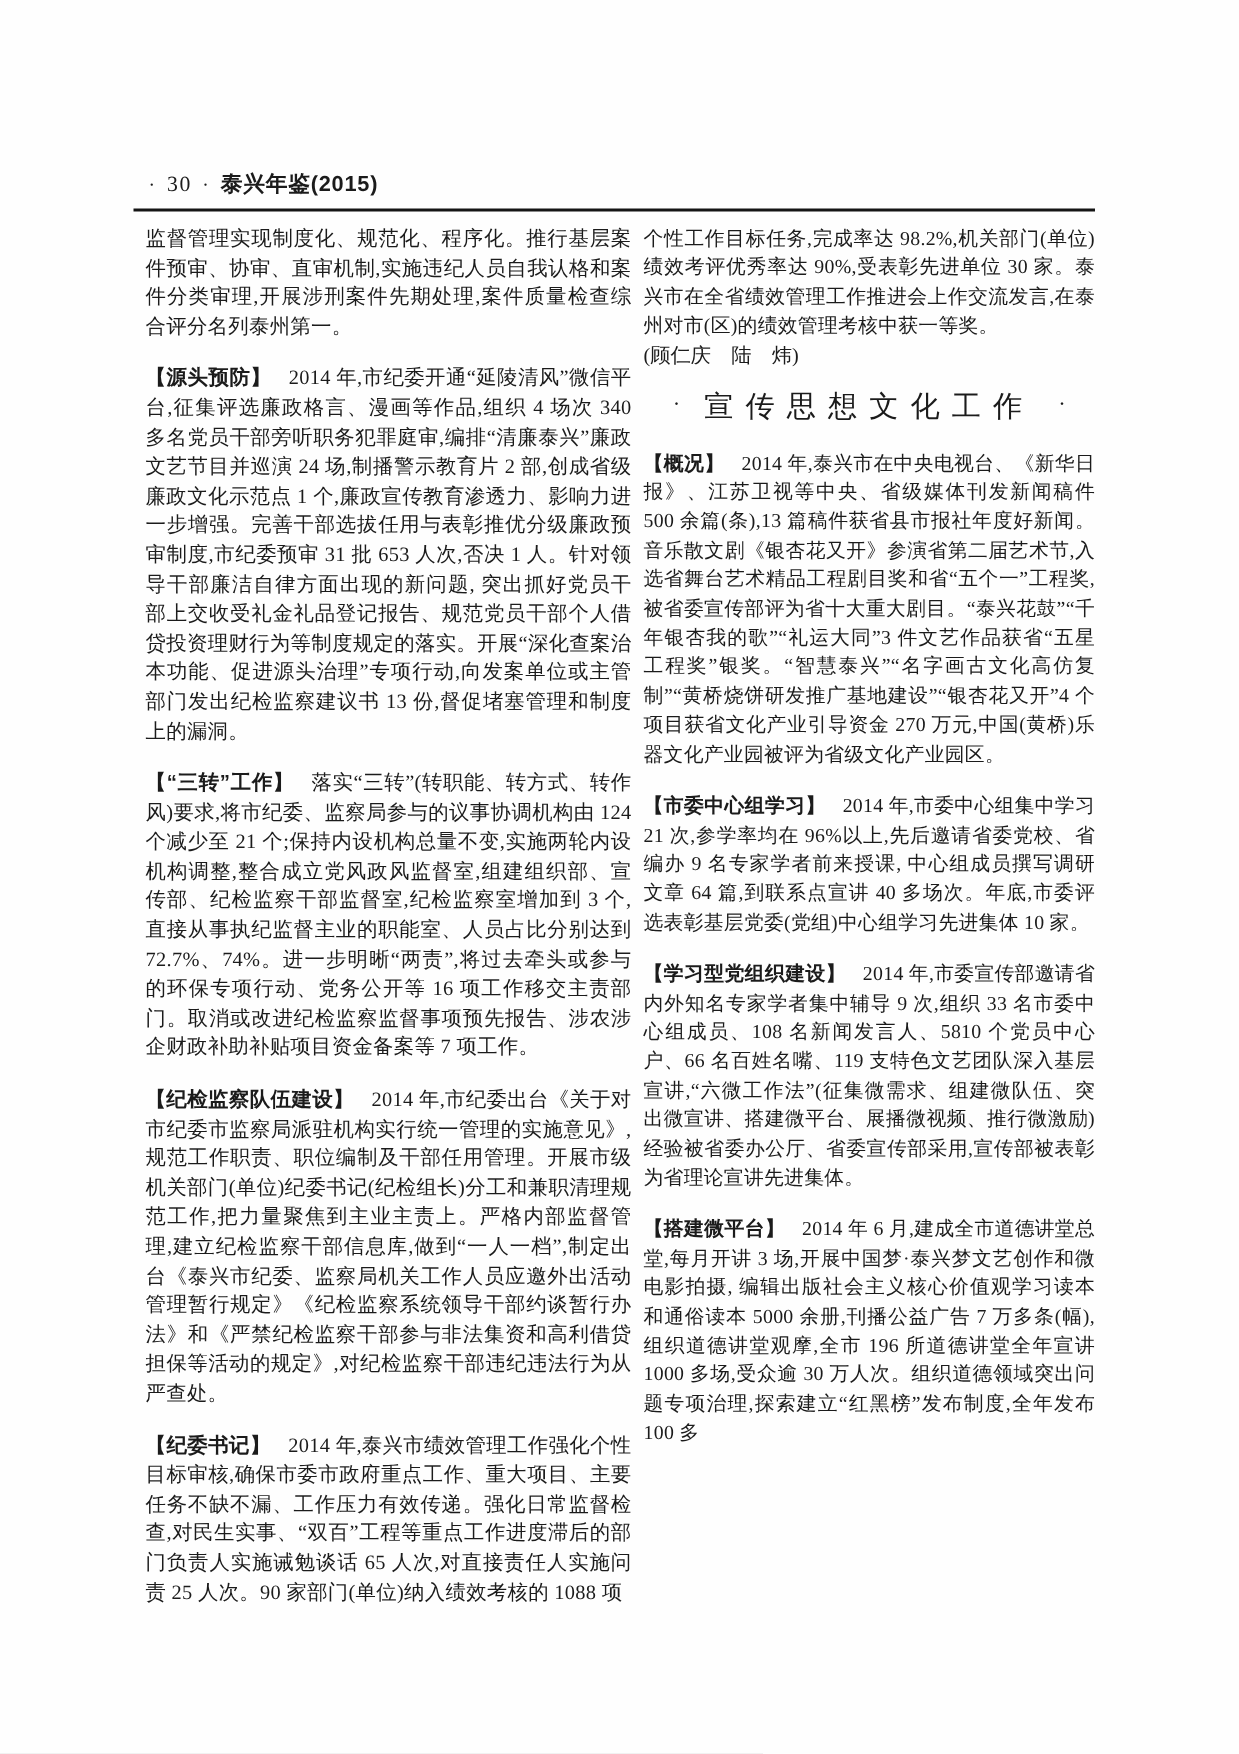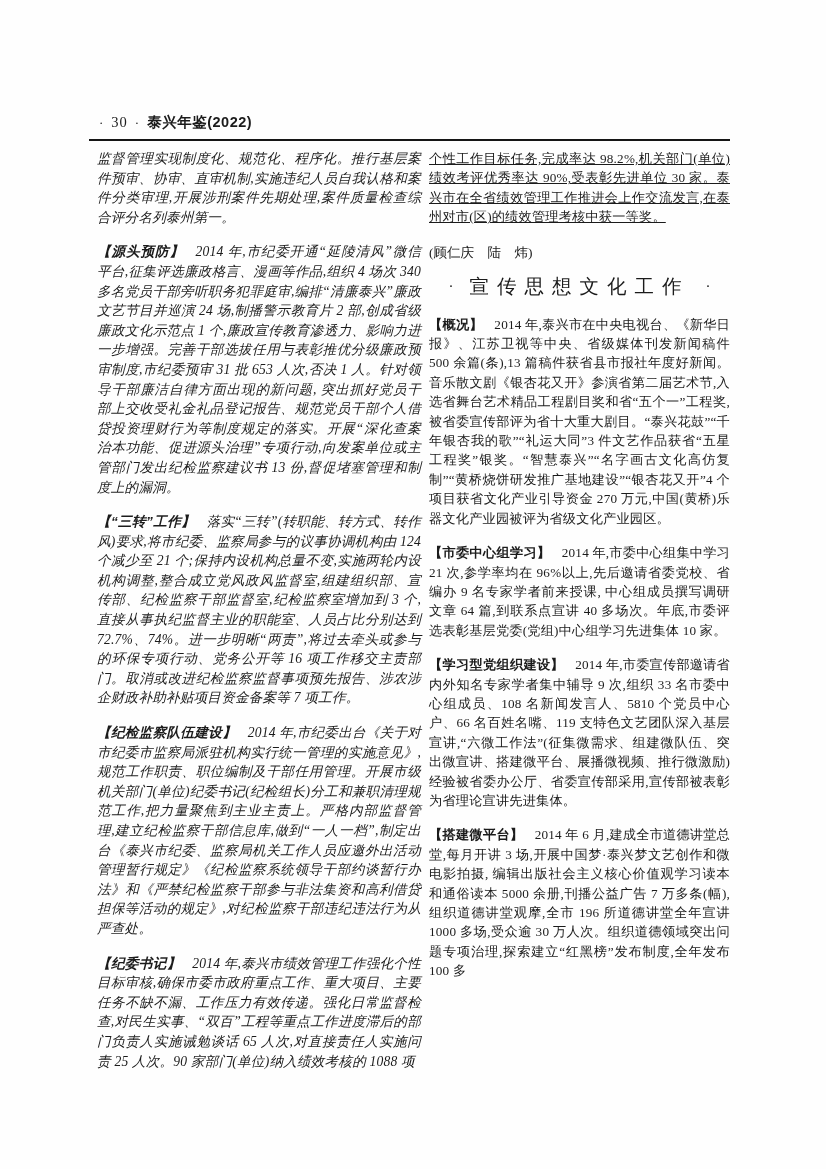--- a/index.html
+++ b/index.html
@@ -26,32 +26,32 @@
   }
   .rule{
     position:absolute;left:89px;top:139px;
     width:641px;height:2px;background:#151515;
   }
   .columns{
     position:absolute;left:97px;top:149px;width:633px;
     display:flex;gap:8px;
   }
   .col{min-width:0;}
-  .col-left{width:324px;font-style:italic;}
+  .col-left{width:324px;}
   .col-right{width:301px;}
   p.body-p{
     margin:0 0 15px 0;
     font-size:13.6px;
     line-height:19.6px;
     text-align:justify;
     text-align-last:left;
     letter-spacing:0.2px;
   }
   .col-right p.body-p{font-size:13.2px;line-height:19.4px;}
-  p.tight{margin-bottom:16px;text-decoration:underline;}
+  p.tight{margin-bottom:0;}
   .entry-head{
     font-family:"Liberation Sans","DejaVu Sans",sans-serif;
     font-weight:700;
     margin-right:0.85em;
     letter-spacing:0.3px;
   }
   .attribution{
     text-align:left;
     font-size:13.5px;
     line-height:20px;
@@ -73,21 +73,21 @@
 </style>
 </head>
 <body>
 
 <div class="page">
 
   <div class="header">
     <span class="dot">·</span>
     <span class="pagenum">30</span>
     <span class="dot">·</span>
-    <span class="booktitle">泰兴年鉴(2022)</span>
+    <span class="booktitle">泰兴年鉴(2015)</span>
   </div>
 
   <div class="rule"></div>
 
   <div class="columns">
 
     <div class="col col-left">
       <p class="body-p"><span>监督管理实现制度化、规范化、程序化。推行基层案件预审、协审、直审机制,实施违纪人员自我认格和案件分类审理,开展涉刑案件先期处理,案件质量检查综合评分名列泰州第一。</span></p>
 
       <p class="body-p"><span class="entry-head">【源头预防】</span><span>2014 年,市纪委开通“延陵清风”微信平台,征集评选廉政格言、漫画等作品,组织 4 场次 340 多名党员干部旁听职务犯罪庭审,编排“清廉泰兴”廉政文艺节目并巡演 24 场,制播警示教育片 2 部,创成省级廉政文化示范点 1 个,廉政宣传教育渗透力、影响力进一步增强。完善干部选拔任用与表彰推优分级廉政预审制度,市纪委预审 31 批 653 人次,否决 1 人。针对领导干部廉洁自律方面出现的新问题, 突出抓好党员干部上交收受礼金礼品登记报告、规范党员干部个人借贷投资理财行为等制度规定的落实。开展“深化查案治本功能、促进源头治理”专项行动,向发案单位或主管部门发出纪检监察建议书 13 份,督促堵塞管理和制度上的漏洞。</span></p>

